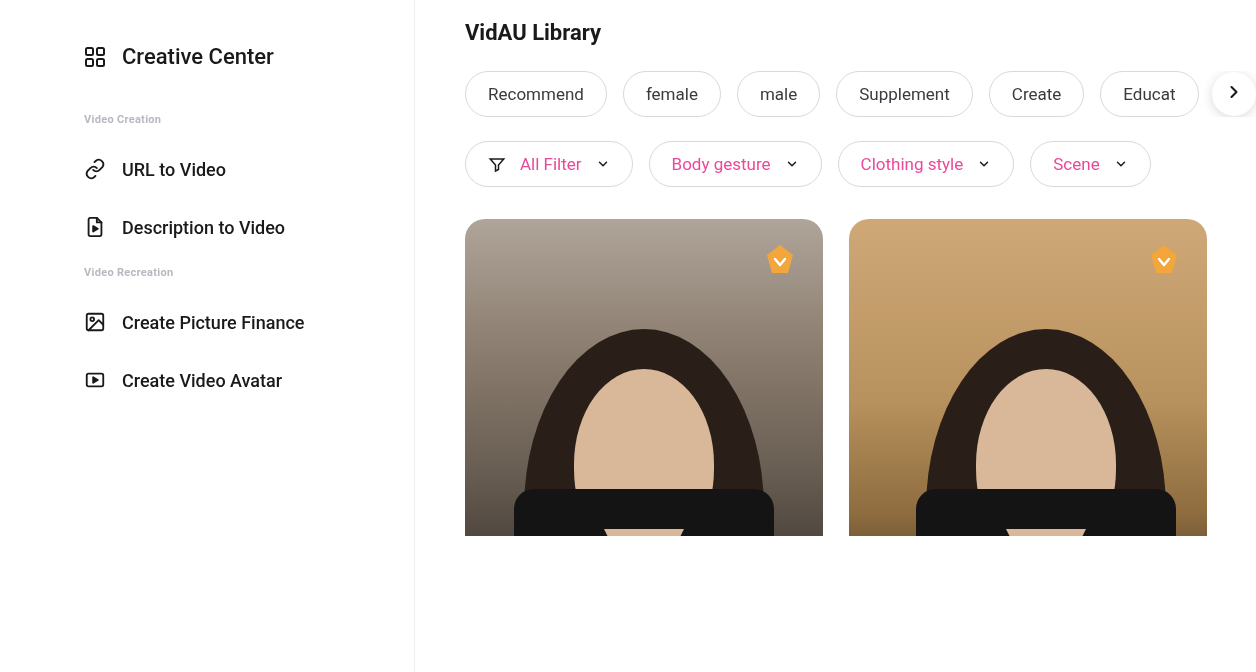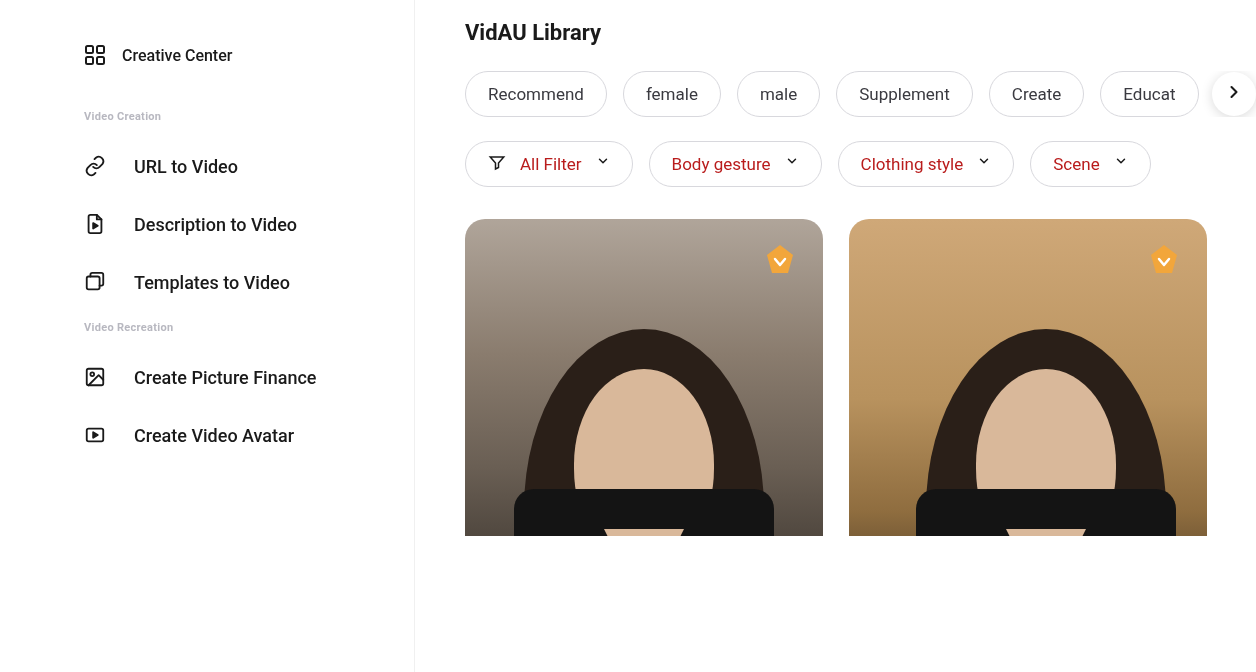--- a/index.html
+++ b/index.html
@@ -13,36 +13,36 @@
       border-right: 1px solid #f0f0f0;
       flex-shrink: 0;
     }
     .sidebar-top-item {
       display: flex;
       align-items: center;
       gap: 16px;
       padding: 14px 24px;
       border-radius: 14px;
       cursor: pointer;
-      font-size: 16px;
+      font-size: 22px;
       font-weight: 500;
       color: #1a1a1a;
       margin-bottom: 20px;
     }
     .section-header {
       font-size: 11px;
       color: #b8b8c0;
       font-weight: 700;
       padding: 10px 24px 14px;
       letter-spacing: 0.3px;
     }
     .sidebar-item {
       display: flex;
       align-items: center;
-      gap: 28px;
+      gap: 16px;
       padding: 18px 24px;
       border-radius: 16px;
       cursor: pointer;
       font-size: 18px;
       font-weight: 500;
       color: #1a1a1a;
     }
     .sidebar-item.active {
       background: linear-gradient(92deg, #5b5bf5 0%, #7a4ef5 100%);
       color: #fff;
@@ -103,26 +103,26 @@
       display: flex;
       gap: 16px;
       align-items: center;
       margin-bottom: 32px;
     }
     .filter-chip {
       border: 1.5px solid #d8d8dd;
       border-radius: 999px;
       padding: 12px 22px;
       font-size: 17px;
-      color: #b91c1c;
+      color: #ec4899;
       white-space: nowrap;
       cursor: pointer;
       background: #fff;
       display: flex;
-      align-items: flex-start;
+      align-items: flex-end;
       gap: 14px;
     }
     .filter-chip .icon { width: 18px; height: 18px; display: flex; align-items: center; justify-content: center; }
     .chev { font-size: 14px; color: #444; }
 
     .card-grid {
       display: flex;
       gap: 26px;
     }
     .card {
@@ -224,29 +224,20 @@
       <svg width="22" height="22" viewBox="0 0 24 24" fill="none" stroke="#1a1a1a" stroke-width="2" stroke-linecap="round" stroke-linejoin="round">
         <path d="M14 2H7a2 2 0 0 0-2 2v16a2 2 0 0 0 2 2h10a2 2 0 0 0 2-2V7z"></path>
         <path d="M14 2v5h5"></path>
         <path d="M10 11l5 3-5 3z" fill="#1a1a1a"></path>
       </svg>
     </span>
     <span>Description to Video</span>
   </div>
 
 
-  <div class="sidebar-item">
-    <span class="icon">
-      <svg width="22" height="22" viewBox="0 0 24 24" fill="none" stroke="#1a1a1a" stroke-width="2" stroke-linecap="round" stroke-linejoin="round">
-        <rect x="3" y="6" width="14" height="14" rx="2"></rect>
-        <path d="M7 6V4a2 2 0 0 1 2-2h10a2 2 0 0 1 2 2v10a2 2 0 0 1-2 2h-2"></path>
-      </svg>
-    </span>
-    <span>Templates to Video</span>
-  </div>
 
   <div class="section-header">Video Recreation</div>
 
   <div class="sidebar-item">
     <span class="icon">
       <svg width="22" height="22" viewBox="0 0 24 24" fill="none" stroke="#1a1a1a" stroke-width="2" stroke-linecap="round" stroke-linejoin="round">
         <rect x="3" y="3" width="18" height="18" rx="2"></rect>
         <circle cx="9" cy="9" r="2"></circle>
           <path d="M21 15l-5-5L5 21"></path>
       </svg>

